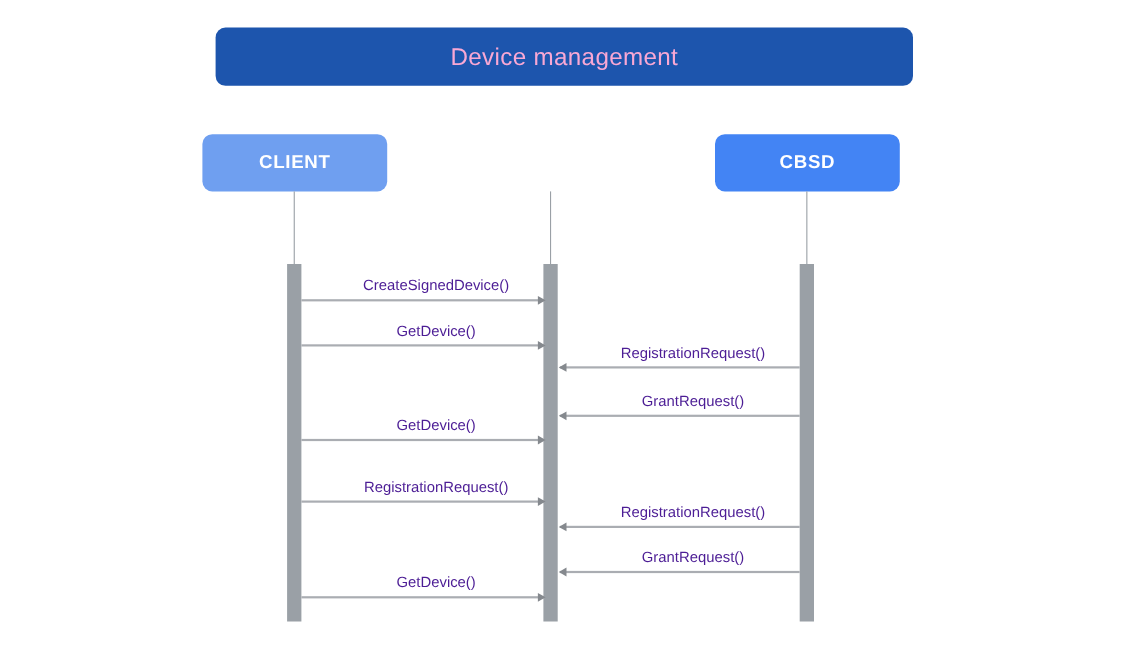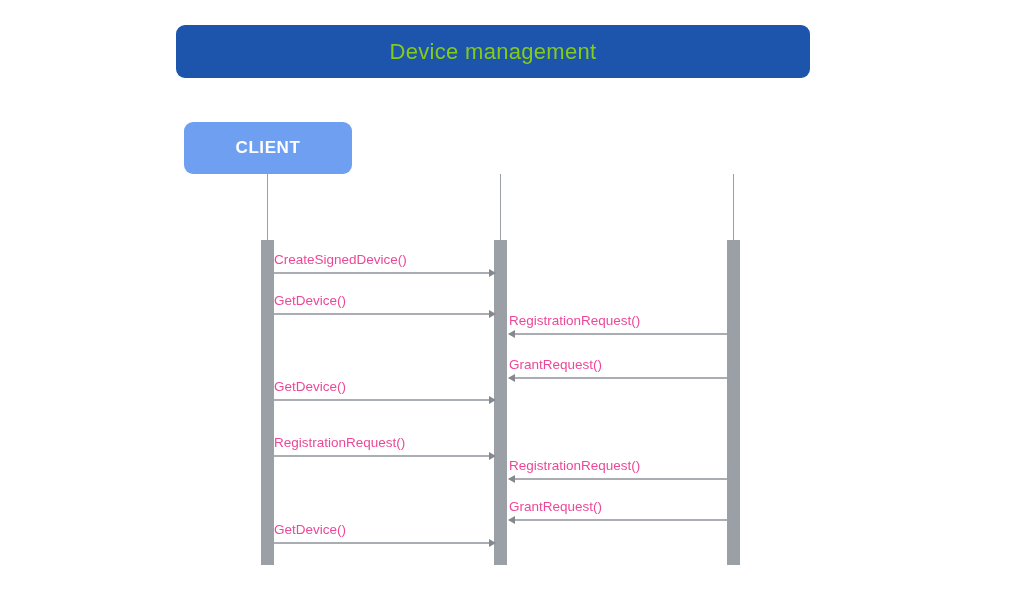--- a/index.html
+++ b/index.html
@@ -10,26 +10,26 @@
     position: relative;
     width: 1024px;
     height: 600px;
     background: #ffffff;
     overflow: hidden;
   }
 
   
   .title-banner {
     position: absolute;
-    left: 176px; top: 25px;
+    left: 196px; top: 25px;
     width: 634px; height: 53px;
     background: #1d55ad;
     border-radius: 9px;
     display: flex; align-items: center; justify-content: center;
-    color: #84cc16;
+    color: #f9a8d4;
     font-size: 22px;
     font-weight: 500;
     letter-spacing: 0.3px;
   }
 
   
   .actor {
     position: absolute;
     top: 122px;
     width: 168px; height: 52px;
@@ -66,24 +66,25 @@
   .activation-sas    { left: 494px; }
   .activation-cbsd   { left: 727px; }
 
   
   .msg { position: absolute; height: 0; }
   .msg-right { left: 274px; width: 221px; }
   .msg-left  { left: 509px; width: 218px; }
 
   .msg-label {
     position: absolute;
-    bottom: 5px; left: 0;
+    bottom: 5px; left: 12px;
     width: 100%;
+    text-align: center;
     white-space: nowrap;
-    color: #ec4899;
+    color: #4c1d95;
     font-size: 13.5px;
   }
   .msg-line {
     position: absolute;
     top: 0; left: 0;
     width: 100%; height: 1.5px;
     background: #aaadb2;
   }
   .arrowhead {
     position: absolute;
@@ -105,20 +106,23 @@
 <body>
 
 <div class="stage">
 
   <div class="title-banner">
     <span>Device management</span>
   </div>
 
   <div class="actor actor-client">
     <span>CLIENT</span>
+  </div>
+  <div class="actor actor-cbsd">
+    <span>CBSD</span>
   </div>
 
   <div class="lifeline lifeline-client"></div>
   <div class="lifeline lifeline-sas"></div>
   <div class="lifeline lifeline-cbsd"></div>
 
   <div class="activation activation-client"></div>
   <div class="activation activation-sas"></div>
   <div class="activation activation-cbsd"></div>
 

